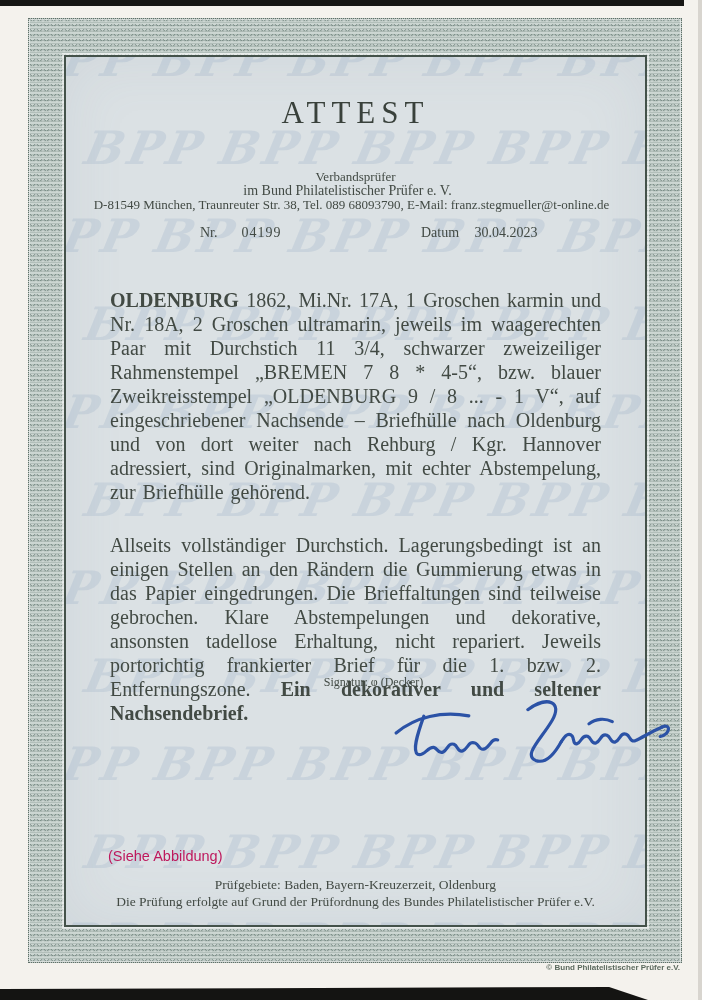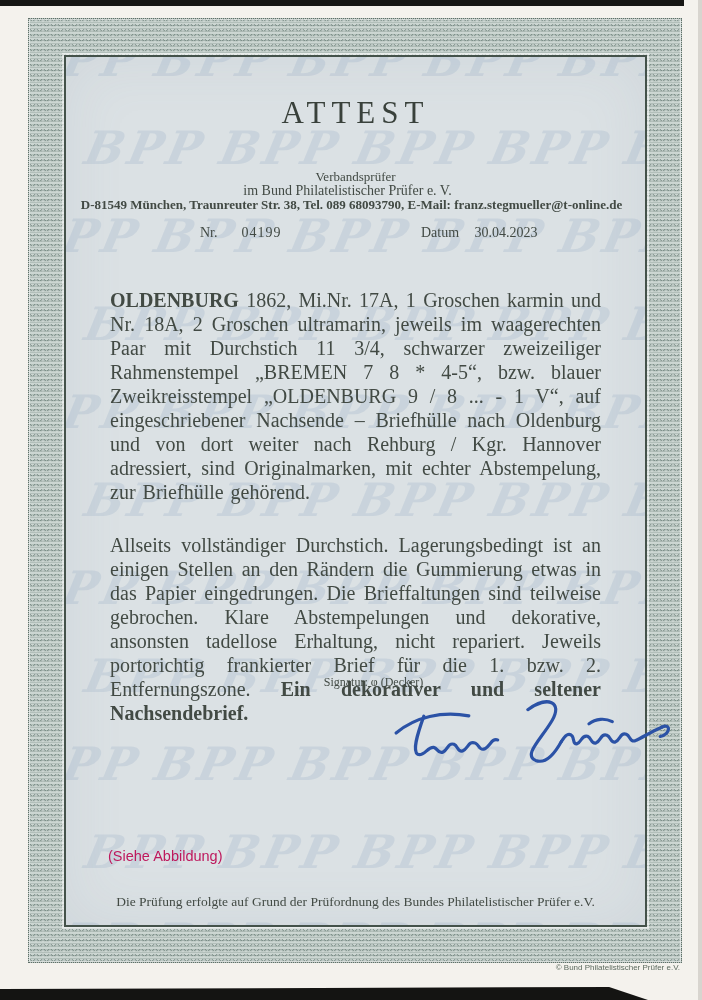--- a/index.html
+++ b/index.html
@@ -32,39 +32,39 @@
   }
   .wm{position:absolute;inset:0;overflow:hidden;z-index:0;pointer-events:none;}
   .wm span{position:absolute;font-family:"DejaVu Serif",serif;font-weight:bold;font-style:italic;
     font-size:46px;letter-spacing:4px;transform:skewX(-12deg);}
   .content{position:absolute;inset:0;z-index:1;color:var(--text,#424a44);}
 
   .title{position:absolute;top:38px;left:0;right:0;text-align:center;font-size:31px;letter-spacing:6px;font-weight:normal;margin:0;color:#39413b;}
   .name{position:absolute;top:84px;left:0;right:0;text-align:center;font-size:22px;font-weight:bold;letter-spacing:1px;margin:0;color:#39413b;}
   .role{position:absolute;top:112px;left:0;right:0;text-align:center;font-size:13px;}
   .assoc{position:absolute;top:126px;left:0;right:16px;text-align:center;font-size:14px;}
-  .contact{position:absolute;top:140px;left:0;right:8px;text-align:center;font-size:13px;white-space:nowrap;font-weight:bold;}
+  .contact{position:absolute;top:140px;left:0;right:8px;text-align:center;font-size:13px;white-space:nowrap;}
 
   .meta{position:absolute;top:168px;left:44px;right:44px;font-size:14px;}
   .meta .lbl-nr{display:inline-block;margin-left:90px;width:38px;}
   .meta .val-nr{display:inline-block;width:176px;letter-spacing:1px;}
   .meta .lbl-dt{display:inline-block;width:50px;}
   .meta .val-dt{display:inline-block;}
 
   .para{position:absolute;left:44px;right:44px;margin:0;font-size:20px;line-height:24px;text-align:justify;word-spacing:2px;}
   .p1{top:231px;}
   .p2{top:476px;}
   .sig-label{position:absolute;top:618px;left:0;right:0;text-align:center;font-size:12px;padding-left:36px;}
   .sig-svg{position:absolute;top:638px;left:322px;width:286px;height:72px;}
 
   .siehe{position:absolute;top:791px;left:42px;font-family:"Liberation Sans","DejaVu Sans",sans-serif;font-size:14.5px;color:#be185d;}
   .areas{position:absolute;top:820px;left:0;right:0;text-align:center;font-size:13.5px;}
   .note{position:absolute;top:837px;left:0;right:0;text-align:center;font-size:13.5px;}
 
-  .copyright{position:absolute;top:963px;right:22px;font-family:"Liberation Sans","DejaVu Sans",sans-serif;font-size:8px;color:#5c6a5e;}
+  .copyright{position:absolute;top:963px;right:22px;font-family:"Liberation Sans","DejaVu Sans",sans-serif;font-size:8px;color:#5c6a5e;font-weight:bold;}
 </style>
 </head>
 <body>
 
 <div class="scan">
   <div class="edge-top"></div>
   <div class="band"></div>
 
   <div class="inner">
     <div class="wm" id="wm">
@@ -148,20 +148,21 @@
           <path d="M8 30 C 28 15, 54 11, 80 17"></path>
           <path d="M36 15 C 28 34, 23 48, 28 52 C 34 55, 38 45, 44 46 C 48 47, 48 53, 53 51 C 58 49, 58 42, 64 44 C 68 46, 67 52, 72 51 C 78 49, 78 41, 85 44 C 89 46, 88 52, 94 50 C 100 47, 101 40, 107 42"></path>
           <path d="M138 14 C 158 1, 173 8, 161 26 C 149 44, 131 58, 143 64 C 154 69, 164 55, 169 47"></path>
           <path d="M169 47 C 173 41, 177 38, 180 42 C 182 45, 180 50, 184 50 C 189 49, 189 41, 195 43 C 199 45, 198 51, 203 50 C 208 48, 208 41, 214 43 C 218 45, 217 51, 222 50 C 227 48, 227 41, 233 43 C 237 45, 236 51, 241 50 C 249 47, 257 42, 268 38"></path>
           <path d="M197 31 C 204 26, 213 26, 220 30"></path>
           <path d="M268 38 C 277 34, 277 45, 266 47"></path>
         </g>
       </svg>
 
       <div class="siehe">(Siehe Abbildung)</div>
+      <div class="areas">Prüfgebiete: Baden, Bayern-Kreuzerzeit, Oldenburg</div>
       <div class="note">Die Prüfung erfolgte auf Grund der Prüfordnung des Bundes Philatelistischer Prüfer e.V.</div>
     </div>
   </div>
 
   <div class="copyright">© Bund Philatelistischer Prüfer e.V.</div>
   <div class="edge-bottom"></div>
   <div class="edge-right"></div>
 </div>
 
 </body></html>

